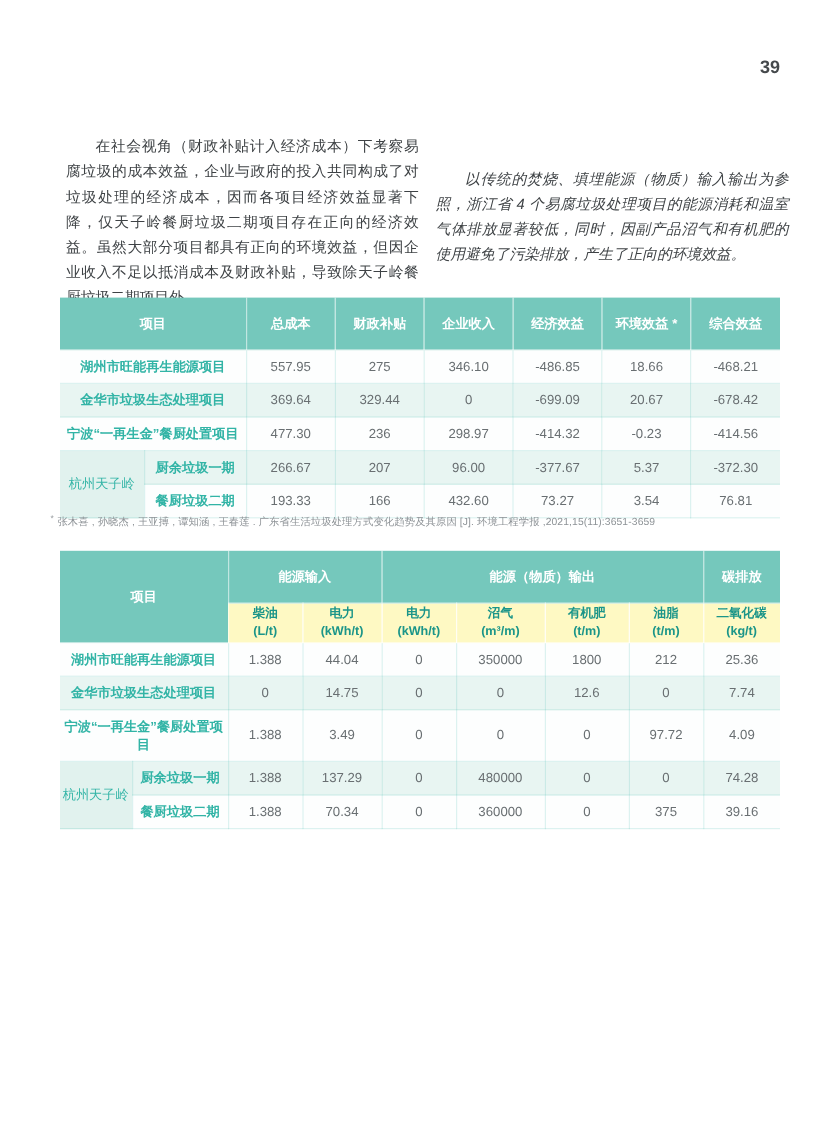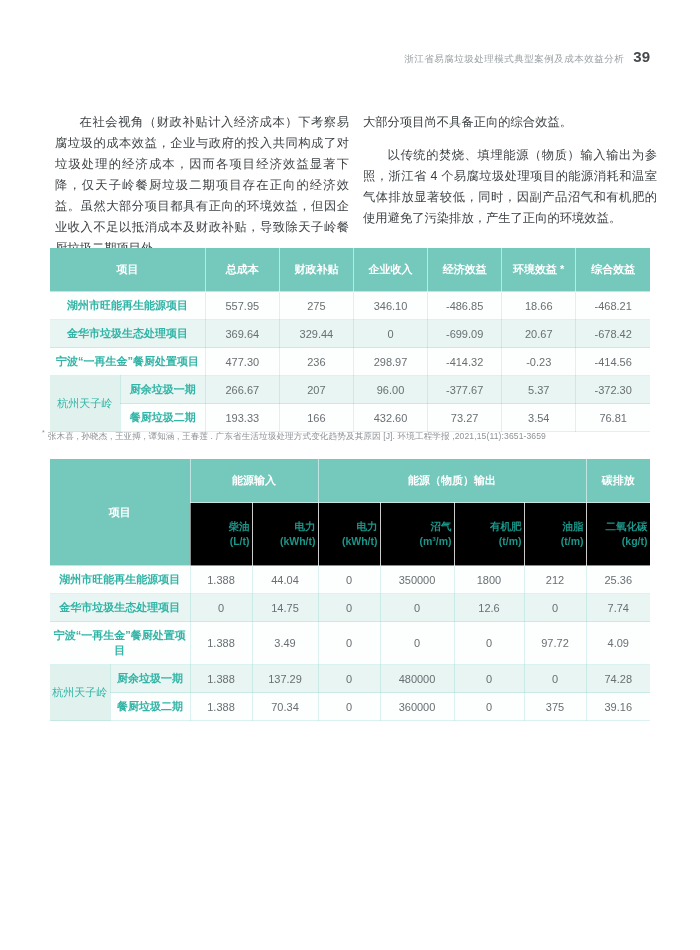--- a/index.html
+++ b/index.html
@@ -17,21 +17,21 @@
   .page-number{font-size:15px;font-weight:bold;color:#45494c;}
 
   
   .columns{
     position:absolute;top:112px;left:55px;width:602px;
     display:flex;gap:14px;
   }
   .col{flex:1;font-size:12.3px;line-height:21px;color:#3e4245;text-align:justify;}
   .col p{margin:0;}
   .col p.indent{text-indent:2em;}
-  .col p.spaced{margin-top:12px;}
+  .col p.spaced{margin-top:27px;font-style:italic;}
 
   
   .tbl-wrap{position:absolute;left:50px;width:600px;}
   .tbl-title{
     background:#29b0a1;color:#ffffff;font-weight:bold;
     font-size:12px;text-align:center;padding:5px 0 4px 0;letter-spacing:.3px;
   }
   table{border-collapse:collapse;width:600px;table-layout:fixed;}
   th,td{text-align:center;vertical-align:middle;word-break:break-all;}
   th{
@@ -46,50 +46,48 @@
     border-bottom:1px solid rgba(47,179,165,.16);
   }
   td:last-child{border-right:none;}
   tr.pale td{background:#e8f5f2;margin-left:12px;}
   tr.white td{background:#fdfefe;}
   td.name,td.subname{color:#32b4a6;font-weight:bold;}
   td.groupcell{background:#e1f2ee !important;color:#32b4a6;font-weight:normal;}
 
   
   th.sub{
-    background:#000000;color:#1b9589;font-size:10.5px;line-height:15px;
-    padding:16px 2px;border-right:1px solid rgba(255,255,255,.8);text-align:right;
+    background:#fef9c3;color:#1b9589;font-size:10.5px;line-height:15px;
+    padding:1px 2px;border-right:1px solid rgba(255,255,255,.8);
   }
   th.projecthead{font-size:11px;}
   th .unit{display:block;font-weight:bold;}
 
   
   .footnote{
     position:absolute;top:429px;left:42px;width:616px;
     font-size:8.6px;color:#8d9296;letter-spacing:.1px;
   }
   .footnote .marker{vertical-align:super;font-size:7px;margin-right:3px;}
 
   .pos-t342{top:248px;}
   .pos-t343{top:459px;}
 </style>
 </head>
 <body>
 
 <div class="running-head">
-  <span class="running-title">浙江省易腐垃圾处理模式典型案例及成本效益分析</span>
   <span class="page-number">39</span>
 </div>
 
 <div class="columns">
   <div class="col">
     <p class="indent">在社会视角（财政补贴计入经济成本）下考察易腐垃圾的成本效益，企业与政府的投入共同构成了对垃圾处理的经济成本，因而各项目经济效益显著下降，仅天子岭餐厨垃圾二期项目存在正向的经济效益。虽然大部分项目都具有正向的环境效益，但因企业收入不足以抵消成本及财政补贴，导致除天子岭餐厨垃圾二期项目外，</p>
   </div>
   <div class="col">
-    <p>大部分项目尚不具备正向的综合效益。</p>
     <p class="indent spaced">以传统的焚烧、填埋能源（物质）输入输出为参照，浙江省 4 个易腐垃圾处理项目的能源消耗和温室气体排放显著较低，同时，因副产品沼气和有机肥的使用避免了污染排放，产生了正向的环境效益。</p>
   </div>
 </div>
 
 <div class="tbl-wrap pos-t342">
   <table>
     <colgroup>
       <col style="width:70px">
         <col style="width:85px">
       <col style="width:74px">

